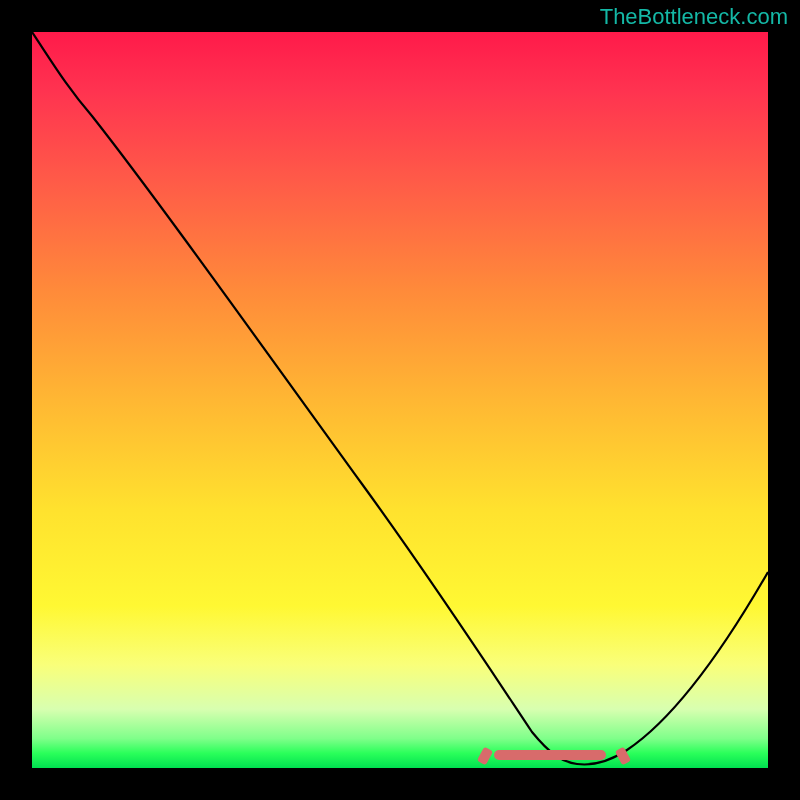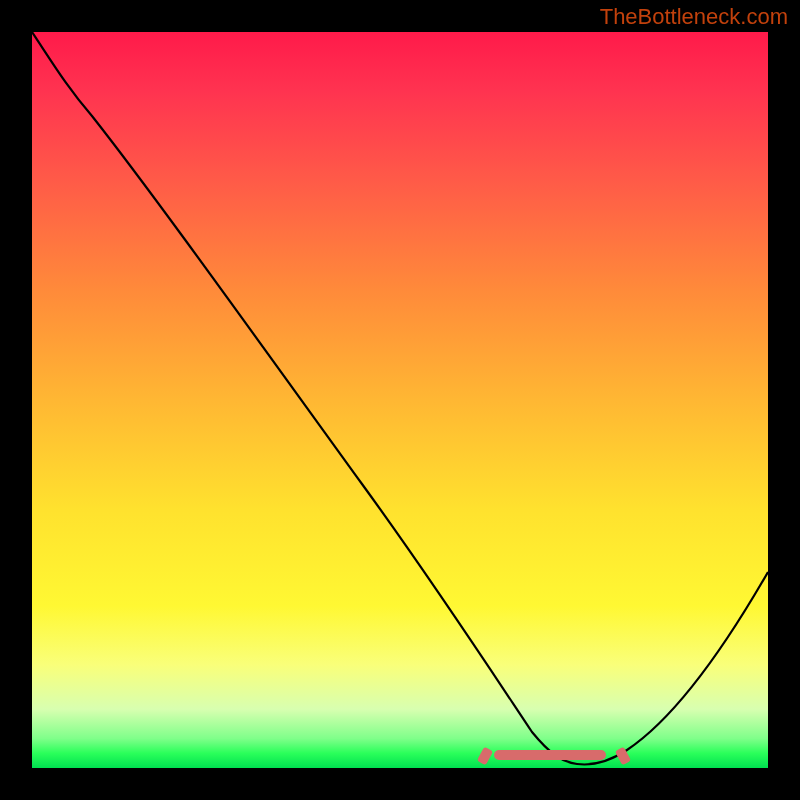--- a/index.html
+++ b/index.html
@@ -7,21 +7,21 @@
     width: 800px;
     height: 800px;
     background: #000;
     position: relative;
     font-family: Arial, sans-serif;
   }
   .watermark {
     position: absolute;
     top: 4px;
     right: 12px;
-    color: #c2410c;
+    color: #14b8a6;
     font-size: 22px;
     font-weight: 500;
     z-index: 10;
   }
   .plot-area {
     position: absolute;
     left: 32px;
     top: 32px;
     width: 736px;
     height: 736px;

